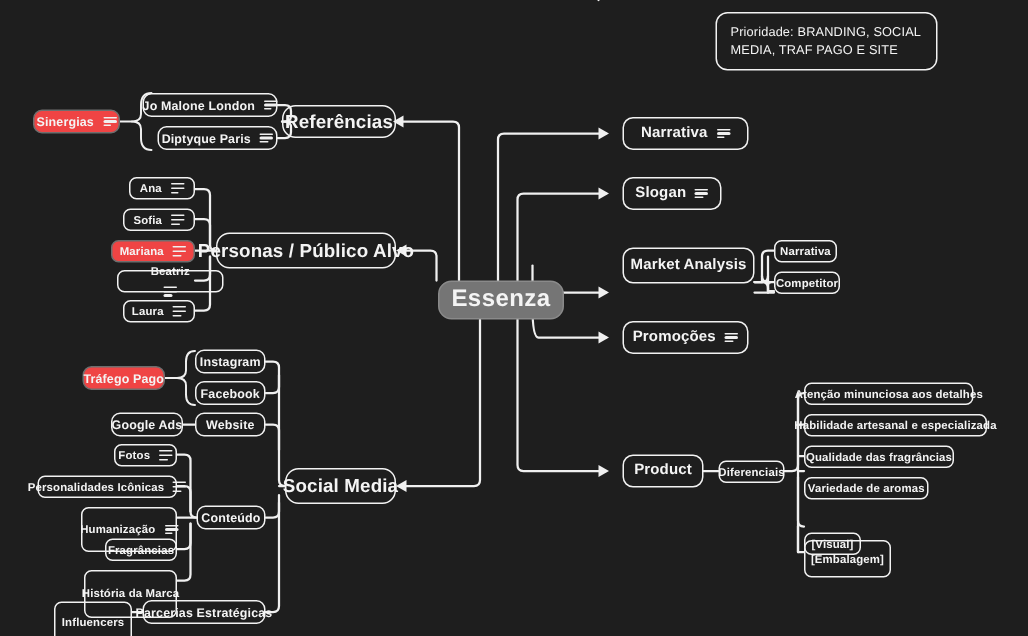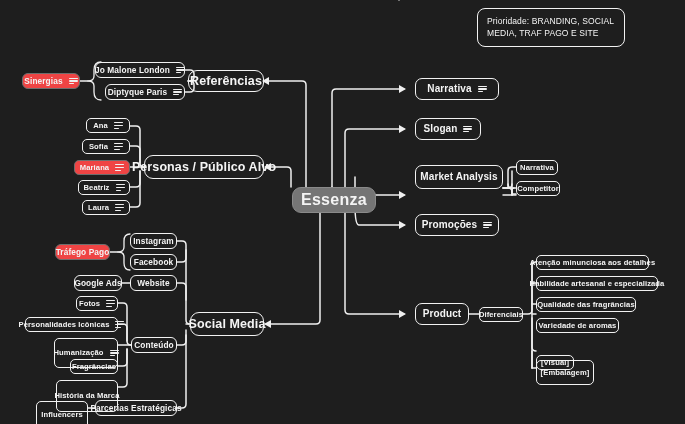--- a/index.html
+++ b/index.html
@@ -222,21 +222,21 @@
       </span>
   </div>
   <div class="node tiny filled" style="left:74px;top:160px;width:56px;height:15px;">
     <span class="lbl">Mariana</span>
     <span class="lines-icon">
         <i></i>
         <i></i>
         <i></i>
       </span>
   </div>
-  <div class="node tiny" style="left:78px;top:180px;width:52px;height:15px;">
+  <div class="node tiny" style="left:78px;top:180px;width:71px;height:15px;flex-direction:column;">
     <span class="lbl">Beatriz</span>
     <span class="lines-icon">
         <i></i>
         <i></i>
         <i></i>
       </span>
   </div>
   <div class="node tiny" style="left:82px;top:200px;width:48px;height:15px;">
     <span class="lbl">Laura</span>
     <span class="lines-icon">

